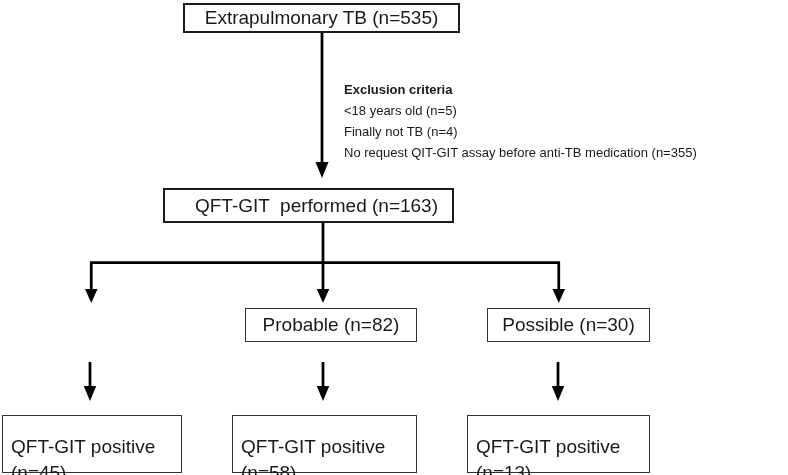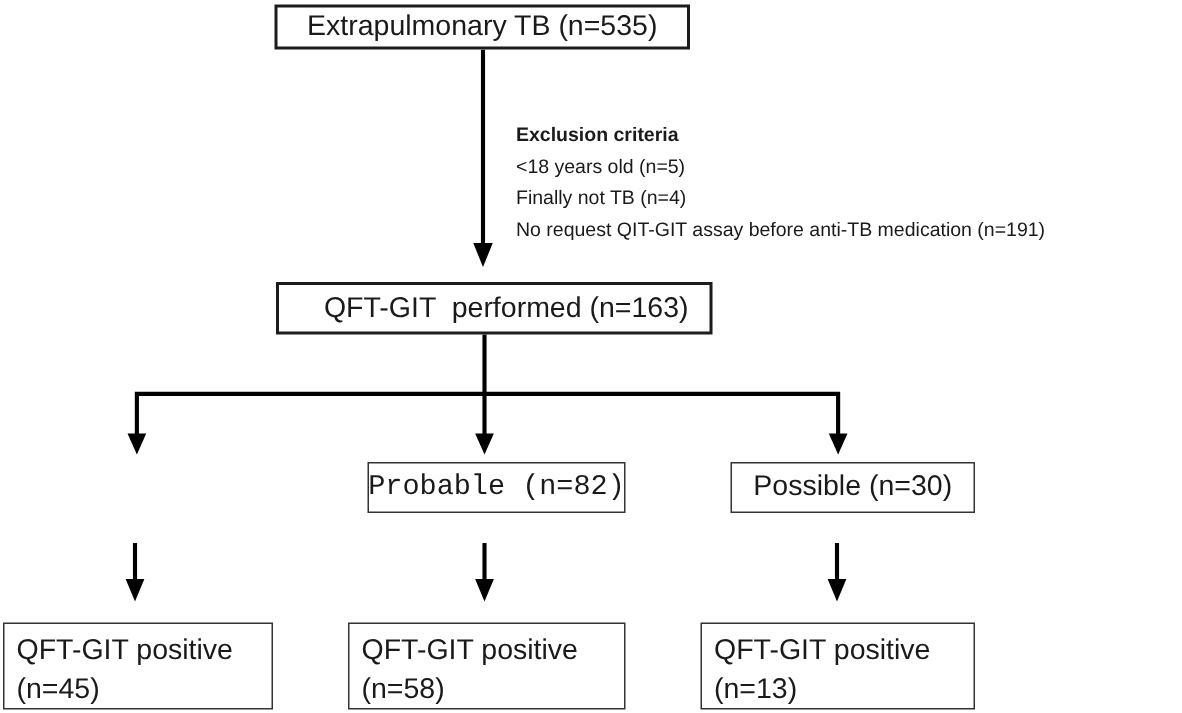--- a/index.html
+++ b/index.html
@@ -37,21 +37,21 @@
     white-space: pre;
   }
   .box.thin {
     border-width: 1.5px;
     border-color: #333333;
   }
   .box.result {
     flex-direction: column;
     align-items: flex-start;
     justify-content: space-between;
-    padding: 5px 8px;
+    padding: 18px 8px;
     line-height: 26px;
   }
   .exclusion {
     position: absolute;
     left: 344px;
     top: 79px;
     font-size: 13px;
     line-height: 21px;
     white-space: nowrap;
   }
@@ -93,28 +93,28 @@
   </svg>
 
   <div class="box" style="left:183px; top:3px; width:277px; height:30px;">
     <span>Extrapulmonary TB (n=535)</span>
   </div>
 
   <div class="exclusion">
     <div class="excl-title">Exclusion criteria</div>
     <div>&lt;18 years old (n=5)</div>
     <div>Finally not TB (n=4)</div>
-    <div>No request QIT-GIT assay before anti-TB medication (n=191)</div>
+    <div>No request QIT-GIT assay before anti-TB medication (n=355)</div>
   </div>
 
-  <div class="box" style="left:184px; top:188px; width:291px; height:35px;padding-left:16px;">
+  <div class="box" style="left:163px; top:188px; width:291px; height:35px;padding-left:16px;">
     <span>QFT-GIT  performed (n=163)</span>
   </div>
 
-  <div class="box thin" style="left:245px; top:308px; width:172px; height:34px;font-family:Liberation Mono, monospace;">
+  <div class="box thin" style="left:245px; top:308px; width:172px; height:34px;">
     <span>Probable (n=82)</span>
   </div>
   <div class="box thin" style="left:487px; top:308px; width:163px; height:34px;">
     <span>Possible (n=30)</span>
   </div>
 
   <div class="box thin result" style="left:2px; top:415px; width:180px; height:58px;">
     <span>QFT-GIT positive</span>
     <span>(n=45)</span>
   </div>

